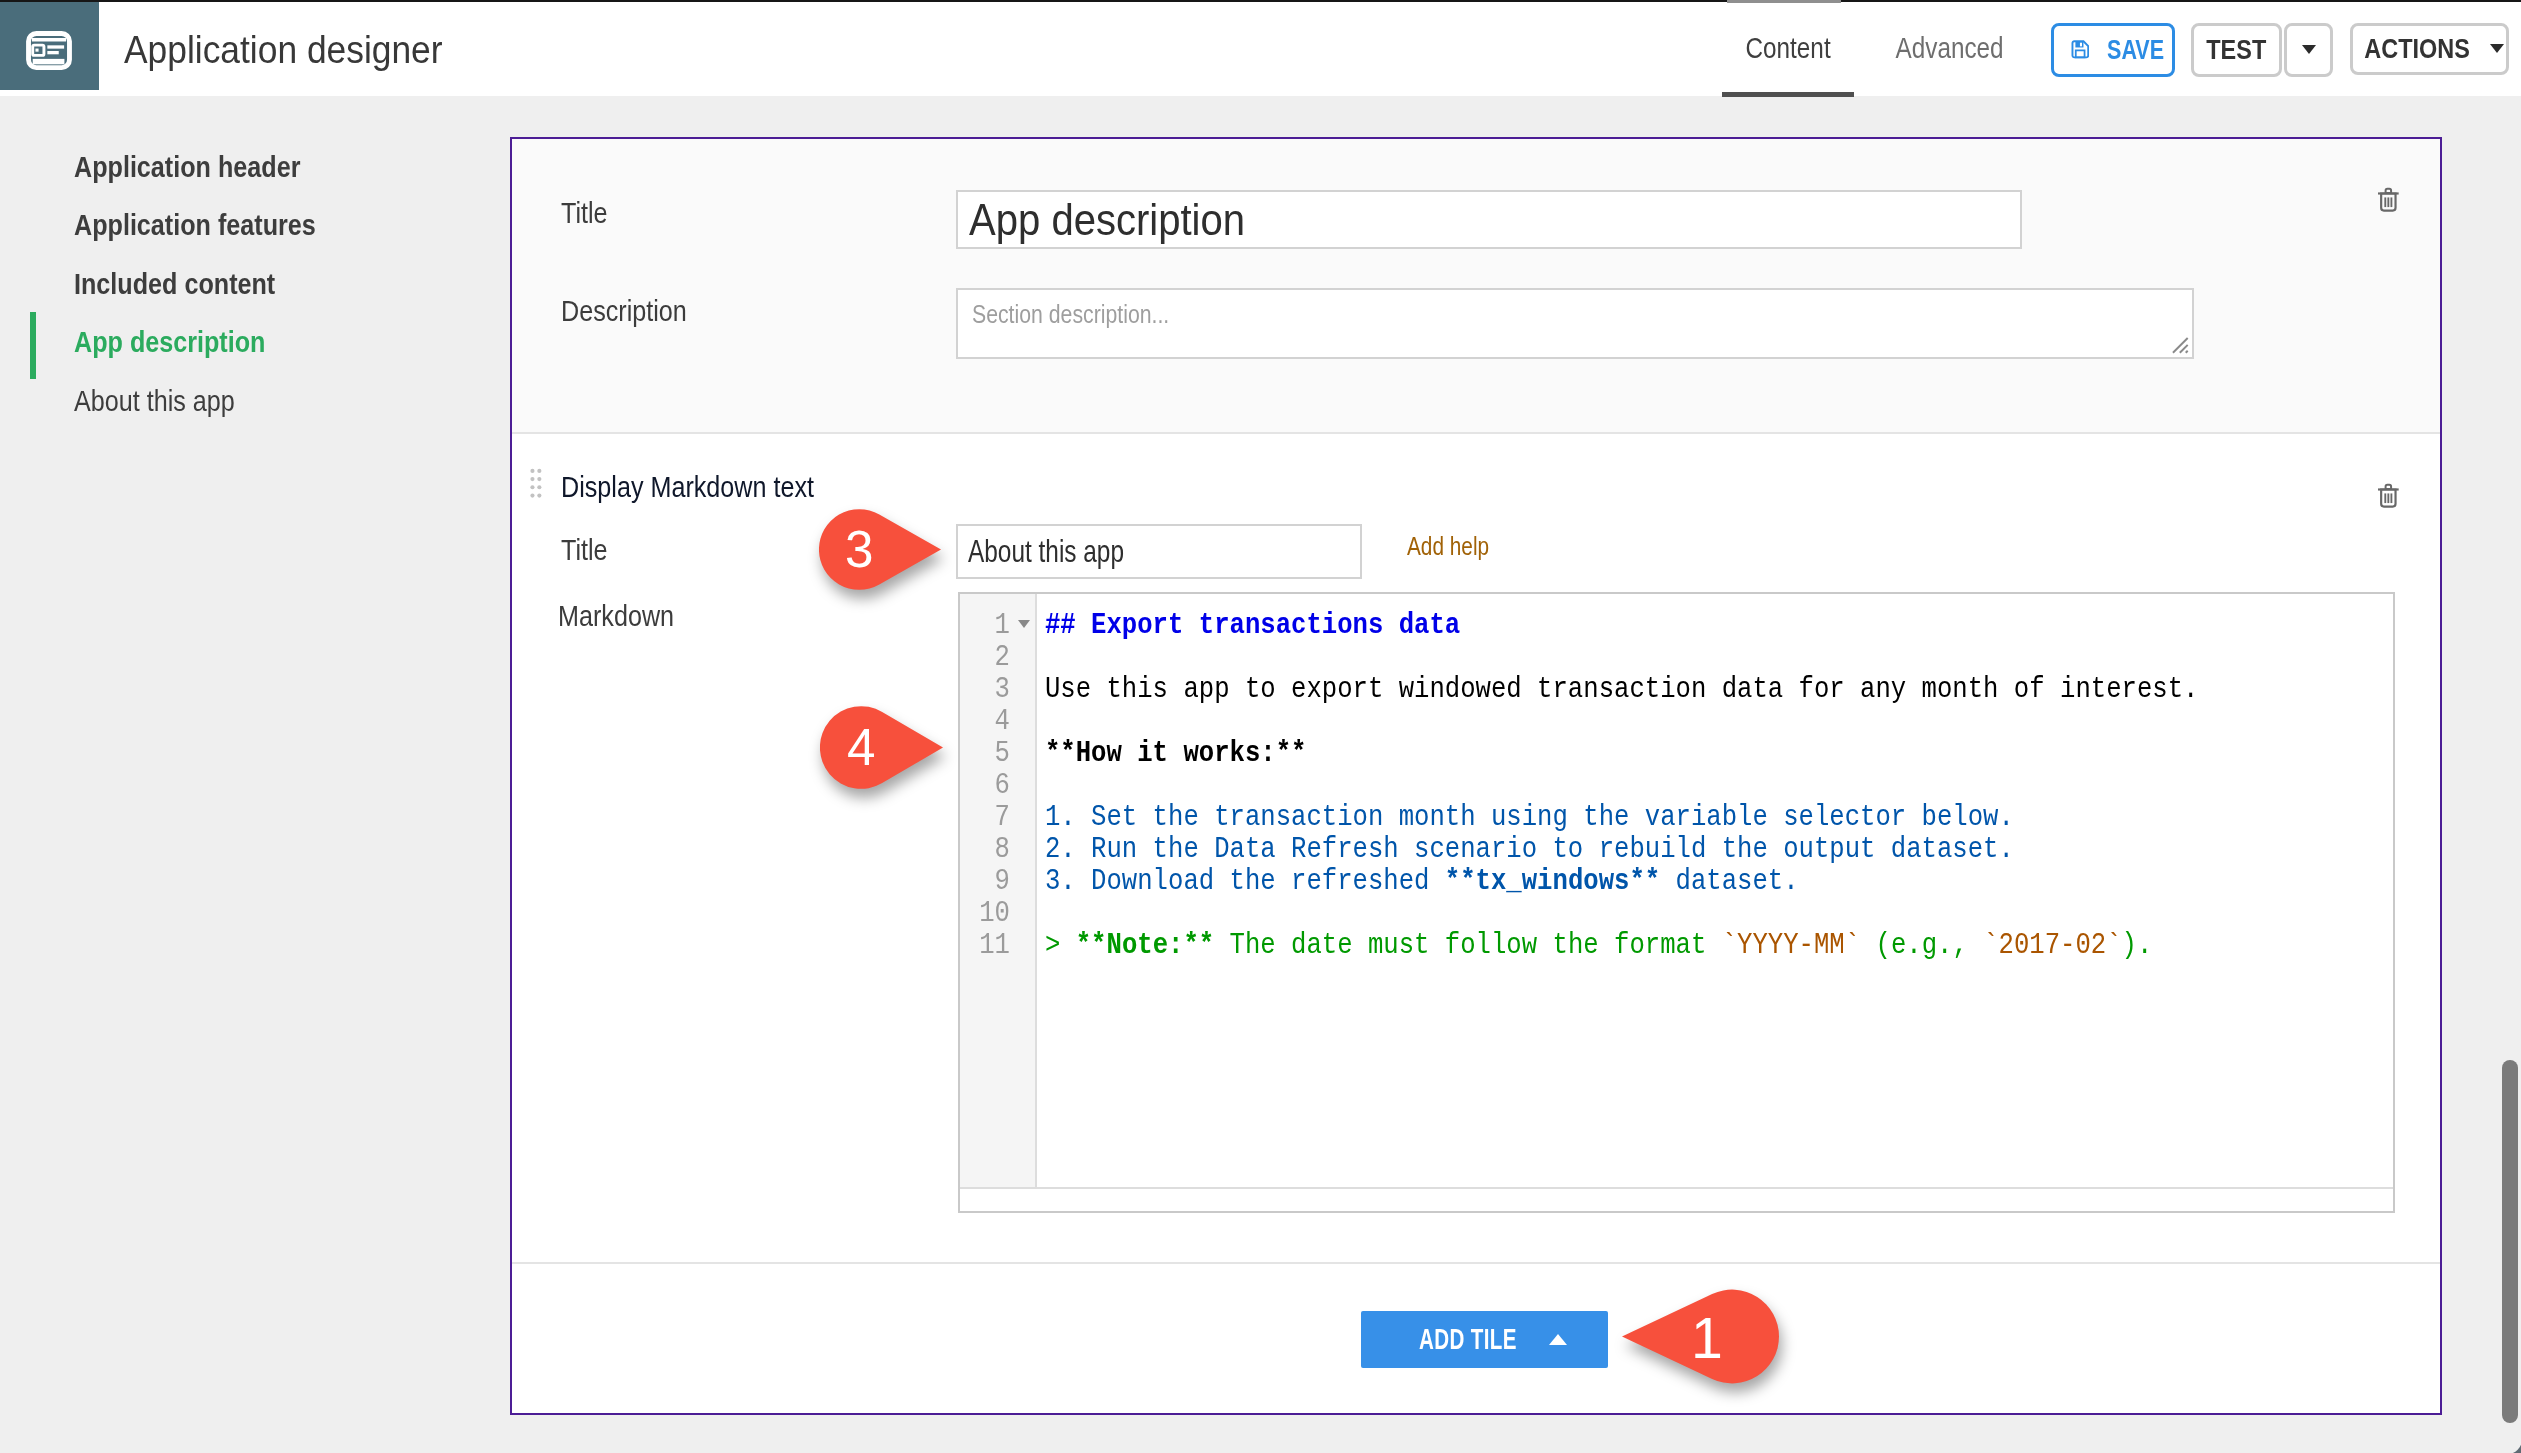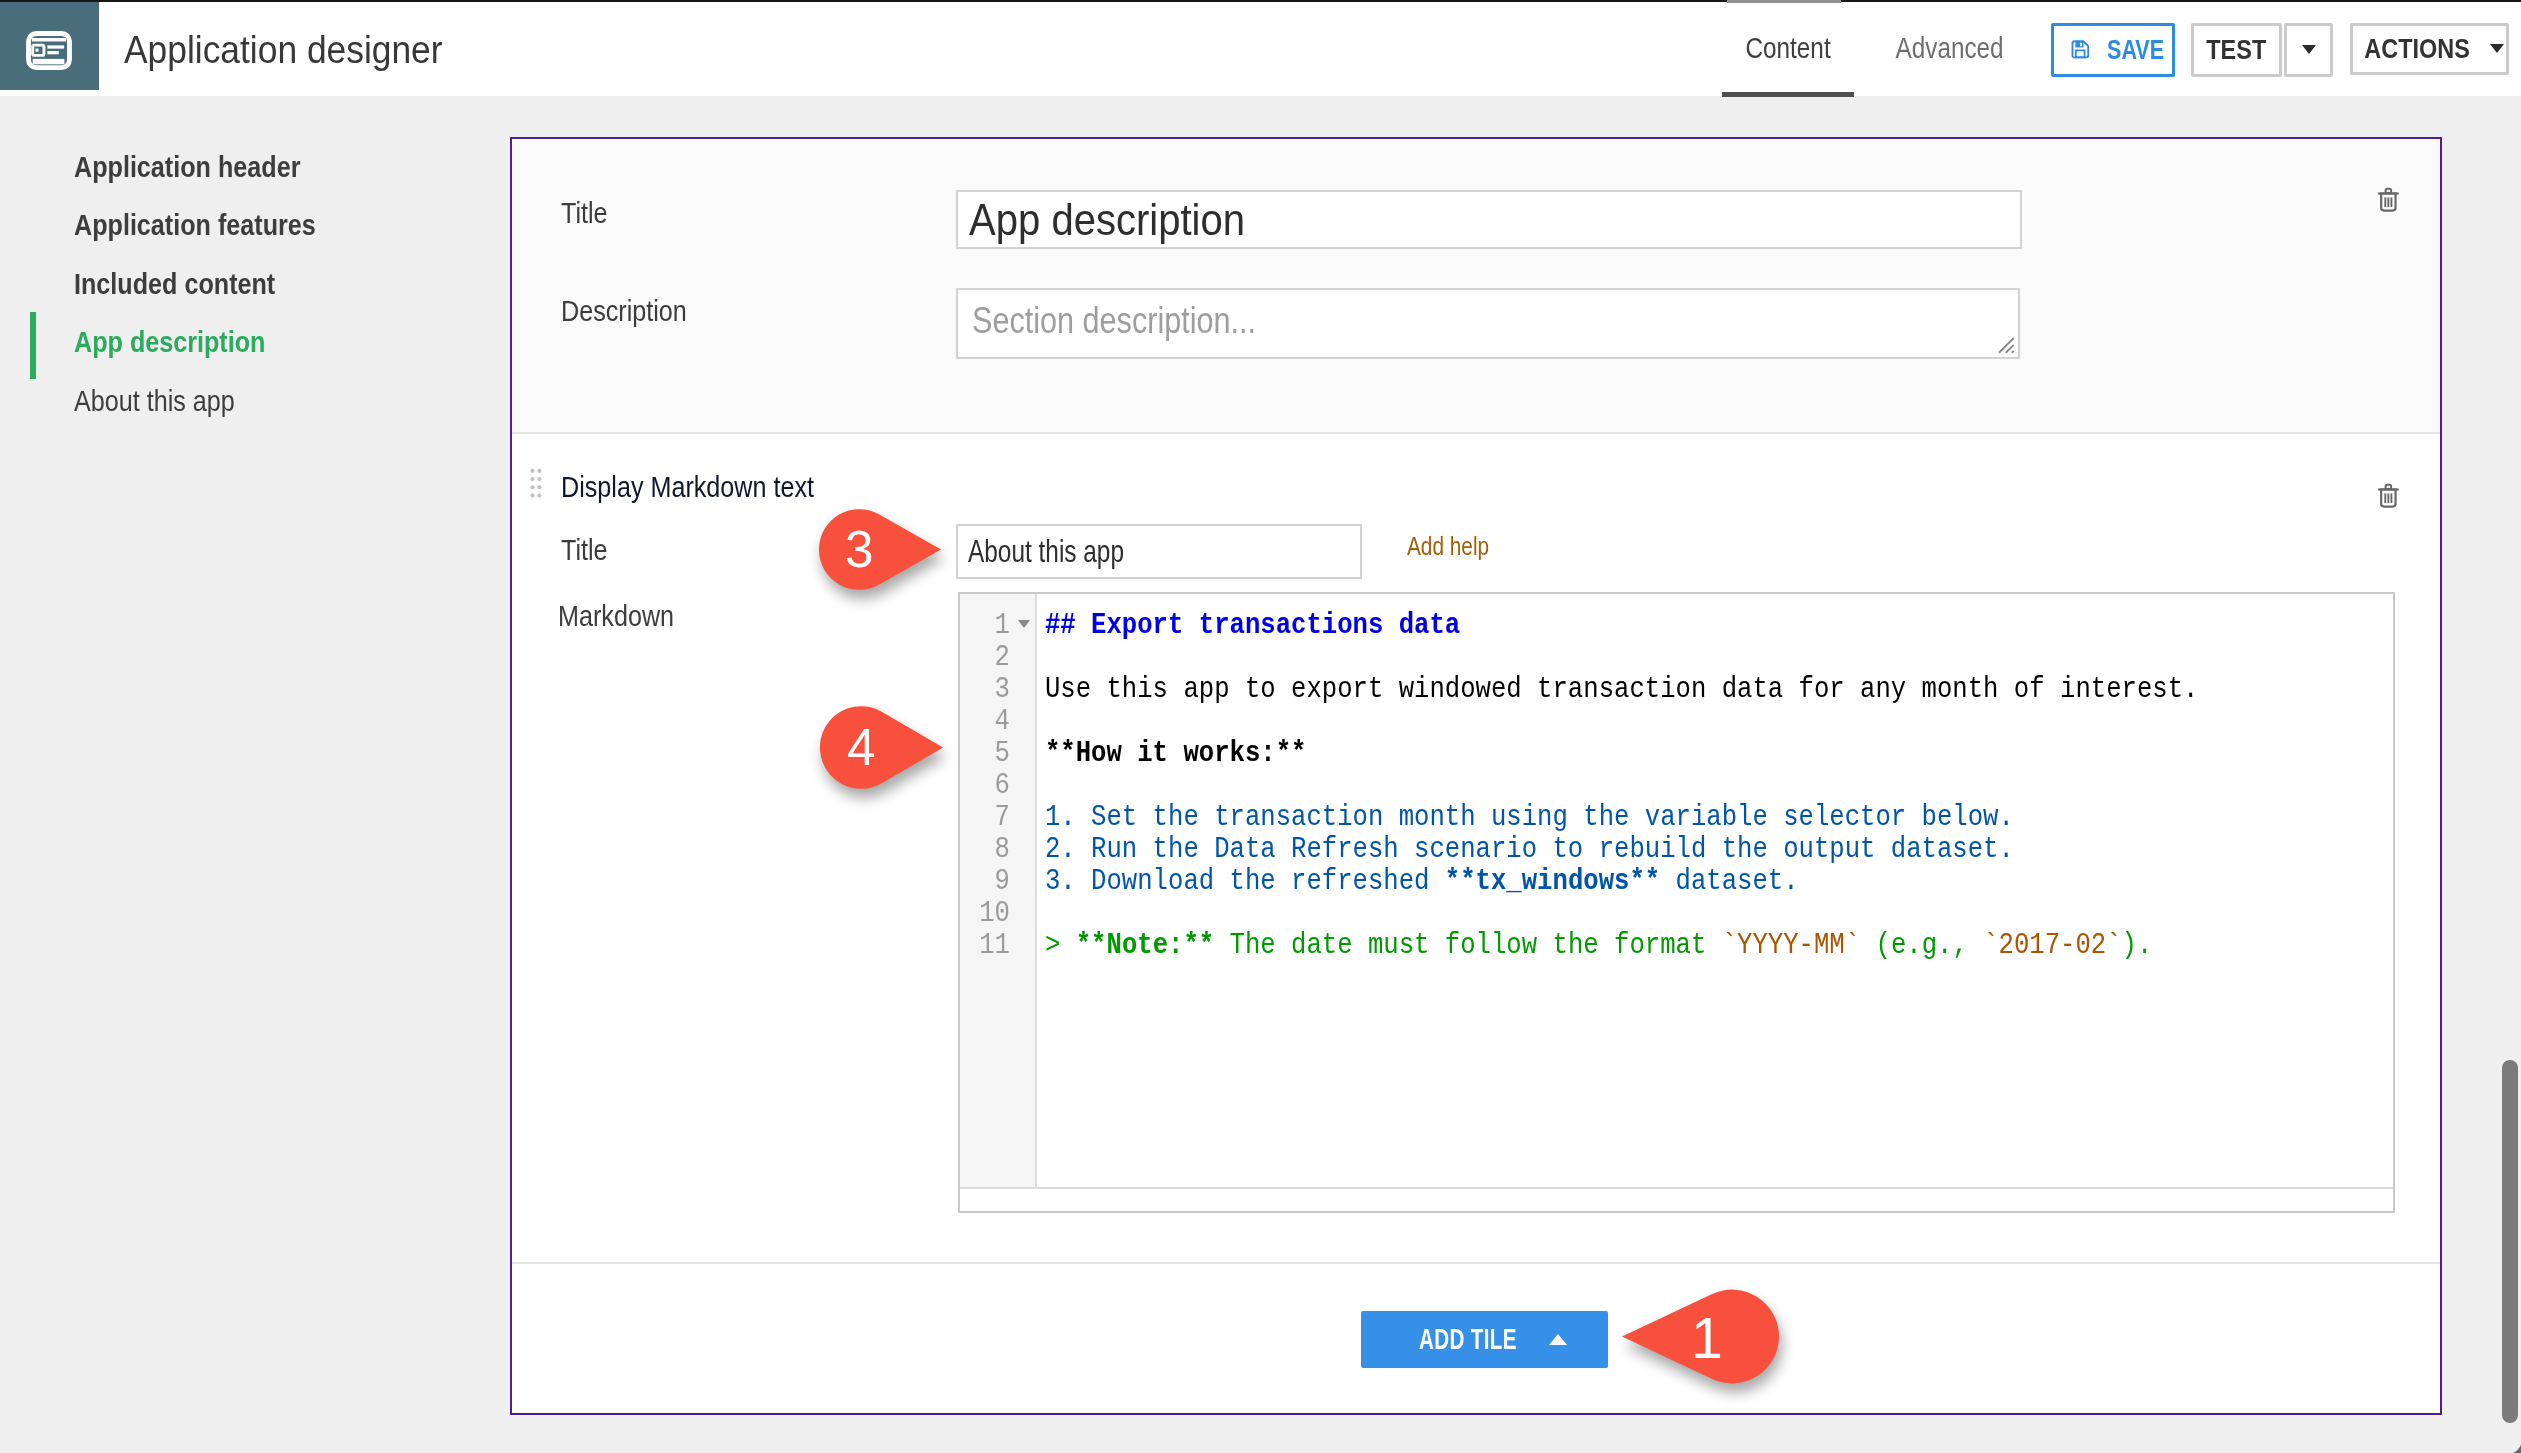--- a/index.html
+++ b/index.html
@@ -9,42 +9,42 @@
 #topline{left:0;top:0;width:2522px;height:2px;background:#161616;z-index:5}
 #topseg{left:1727px;top:0;width:114px;height:3px;background:#8f8f8f;z-index:6}
 #header{left:0;top:2px;width:2522px;height:94px;background:#fff}
 #logo{left:0;top:0;width:99px;height:90px;background:#4a6d7b}
 #apptitle{left:124px;top:29.6px;font-size:39px;line-height:39px;color:#383838}
 #apptitle .sx{transform:scaleX(.907)}
 .tab{top:34px;font-size:28.6px;line-height:29.6px}
 #tab1{left:1718px;width:140px;text-align:center;font-weight:400;color:#3f3f3f}
 #tab2{left:1883px;width:134px;text-align:center;color:#6e6e6e}
 #tabline{left:1722px;top:92px;width:132px;height:4.9px;background:#4f4f4f}
-.btn{top:22.7px;height:54px;background:#fff;border:3px solid #cbcbcb;border-radius:2px;display:flex;align-items:center;justify-content:center;font-weight:700;font-size:27.6px;color:#333}
+.btn{top:22.7px;height:54px;background:#fff;border:3px solid #cbcbcb;border-radius:8px;display:flex;align-items:center;justify-content:center;font-weight:700;font-size:27.6px;color:#333}
 #savebtn{left:2051px;width:124px;border-color:#2c8ce4;color:#2c8ce4;justify-content:flex-start;padding-left:16.7px}
 #savebtn .sxc{transform:scaleX(.78)}
 #testbtn{left:2191px;width:91px}
 #caretbtn{left:2284px;width:49px}
 #actionsbtn{left:2350px;width:159px;height:52px}
 .tri-dn{width:0;height:0;border-left:7.9px solid transparent;border-right:7.9px solid transparent;border-top:9.9px solid #2b2b2b}
 
 .nav{left:74px;font-size:29.6px;line-height:29.6px;font-weight:700;color:#3d3d3d}
 .nav .sx{transform:scaleX(.85)}
 #nav4{color:#2bab5e}
 #nav5{font-weight:400}
 #navbar{left:29.6px;top:312px;width:6.9px;height:67px;background:#2bab5e}
 
 #panel{left:510px;top:137px;width:1932px;height:1278px;background:#fff;border:2px solid #4c1d95}
 #sec1{left:0;top:0;width:1928px;height:295px;background:#fafafa;border-bottom:2px solid #e4e4e4}
 .lbl{font-size:28.6px;line-height:31.5px;color:#3c3c3c}
 .lbl .sx{transform:scaleX(.88)}
 .input{background:#fff;border:2px solid #d2d2d2;display:flex;align-items:center}
 #in1{left:444px;top:51px;width:1066px;height:59px;font-size:45px;color:#2e2e2e;padding-left:10.8px}
 #in1 .sx{transform:scaleX(.89)}
-#ta{left:444px;top:149px;width:1064px;height:71px;align-items:flex-start;padding:9.9px 0 0 13.8px;font-size:36px;color:#9e9e9e}
+#ta{left:444px;top:149px;width:1238px;height:71px;align-items:flex-start;padding:9.9px 0 0 13.8px;font-size:25px;color:#9e9e9e}
 #in2{left:444px;top:385px;width:406px;height:55px;font-size:30.5px;color:#2e2e2e;padding-left:9.9px}
 #in2 .sx{transform:scaleX(.80)}
 #addhelp{left:895px;top:392px;font-size:26px;line-height:31.5px;color:#a16207}
 #addhelp .sx{transform:scaleX(.80)}
 .trash{right:40px;width:22.7px;height:26.6px}
 
 #editor{left:446px;top:453px;width:1437px;height:621px;border:2px solid #c9c9c9;background:#fff}
 #gutter{left:0;top:0;width:77px;height:596px;background:#f5f5f5;border-right:2px solid #ddd}
 #gutnums{left:0;top:14.8px;width:50px;text-align:right;font-family:"Liberation Mono",monospace;font-size:29.6px;line-height:32px;color:#9b9b9b}
 #gutnums div{transform:scaleX(.866);transform-origin:100% 50%}

